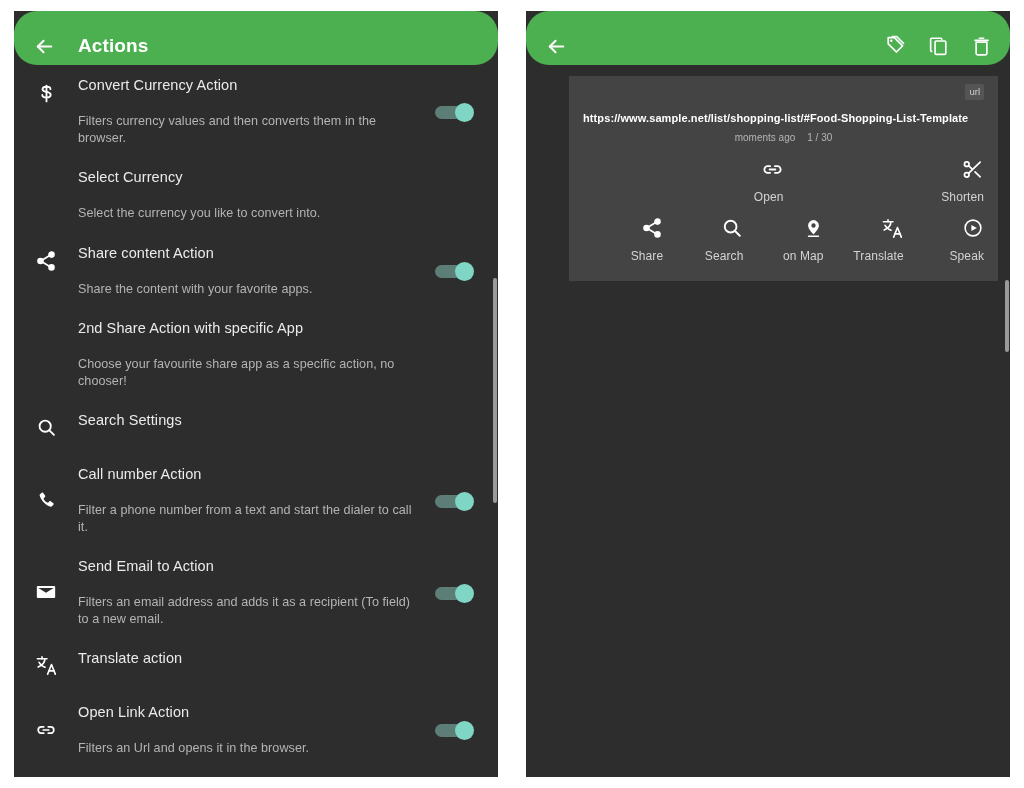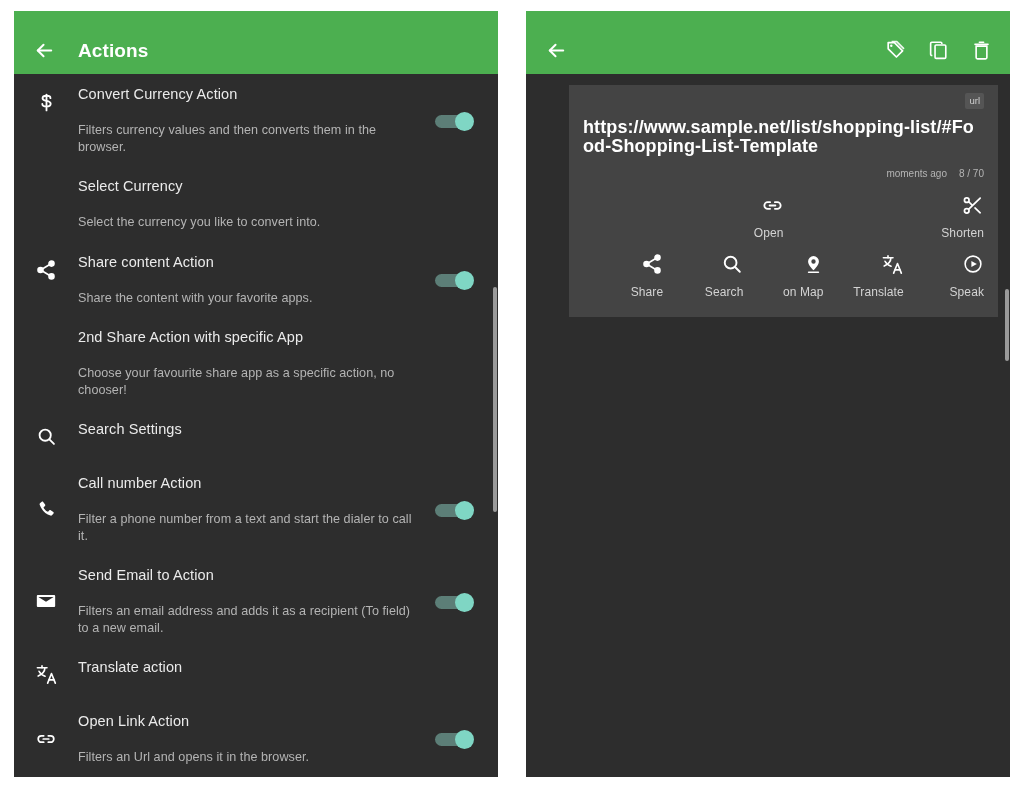--- a/index.html
+++ b/index.html
@@ -22,27 +22,28 @@
   }
   .phone-inner {
     position: absolute;
     left: 14px; top: 11px;
     width: 484px; height: 766px;
     background: #2d2d2d;
     overflow: hidden;
   }
   
   .appbar {
-    height: 63px;
+    height: 54px;
     background: #4CAF50;
     display: flex;
     align-items: center;
     padding: 16px 10px 0 9px;
     position: relative;
     z-index: 5;
+    border-radius: 23px;
   }
   .appbar-back {
     width: 42px; height: 42px;
     display: flex; align-items: center; justify-content: center;
     flex: 0 0 auto;
   }
   .appbar-title {
     color: #ffffff;
     font-size: 19px;
     font-weight: bold;
@@ -145,32 +146,32 @@
   .clip-badge {
     background: #555555;
     color: #cfcfcf;
     font-size: 9.5px;
     line-height: 13px;
     padding: 1px 4px;
     border-radius: 2px;
   }
   .clip-url {
     color: #ffffff;
-    font-size: 18px;
+    font-size: 11px;
     font-weight: bold;
     line-height: 19px;
     margin-top: 9px;
     word-break: break-all;
     letter-spacing: .1px;
   }
   .clip-meta {
     display: flex;
-    justify-content: flex-end;
+    justify-content: center;
     gap: 12px;
-    margin-top: 12px;
+    margin-top: 4px;
     color: #b5b5b5;
     font-size: 10px;
   }
   .action-grid-top {
     display: flex;
     margin-top: 14px;
   }
   .action-grid-bottom {
     display: flex;
     margin-top: 12px;
@@ -449,21 +450,21 @@
       </div>
 
       <div class="detail-body">
         <div class="clip-card">
           <div class="clip-badge-row">
             <span class="clip-badge">url</span>
           </div>
           <div class="clip-url">https://www.sample.net/list/shopping-list/#Food-Shopping-List-Template</div>
           <div class="clip-meta">
             <span>moments ago</span>
-            <span>8 / 70</span>
+            <span>1 / 30</span>
           </div>
 
           <div class="action-grid-top">
             <div class="action-cell">
               <span class="glyph">
                 <svg width="23" height="23" viewBox="0 0 24 24" fill="none" stroke="#fff" stroke-width="1.9" stroke-linecap="round">
                   <path d="M9.5 8.5H7a3.5 3.5 0 0 0 0 7h2.5"></path>
                   <path d="M14.5 8.5H17a3.5 3.5 0 0 1 0 7h-2.5"></path>
                   <line x1="9" y1="12" x2="15" y2="12"></line>
                 </svg>

